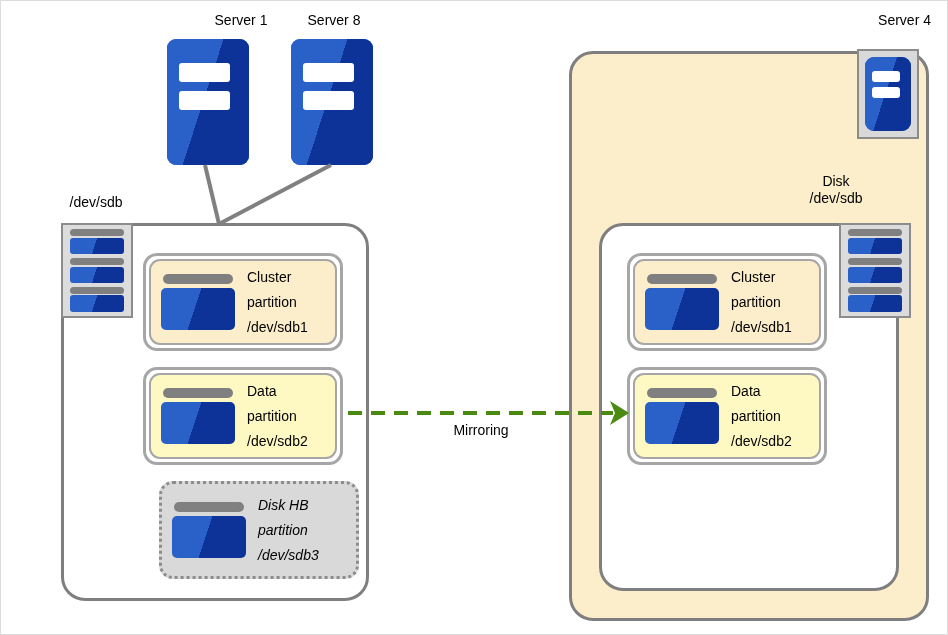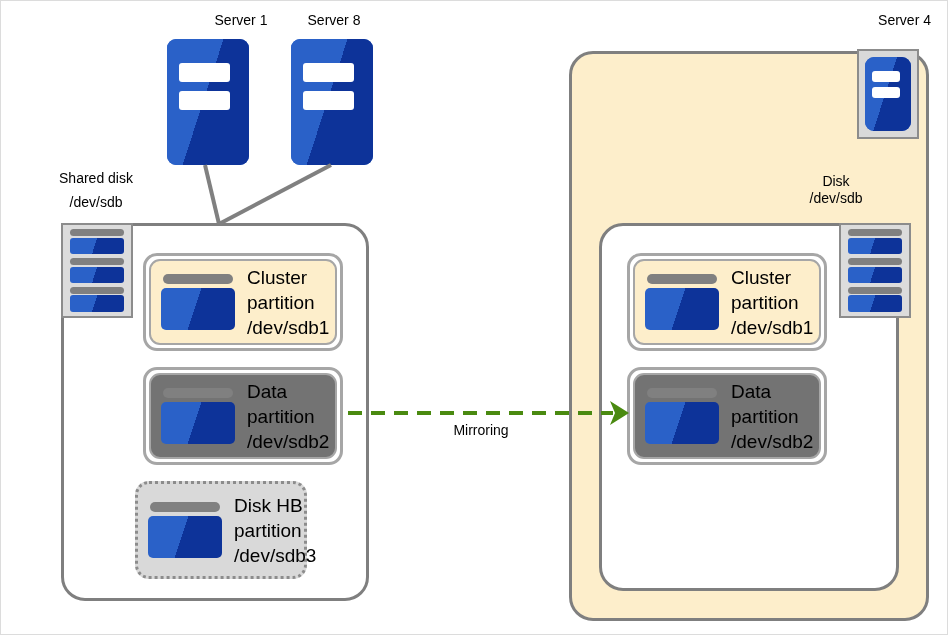--- a/index.html
+++ b/index.html
@@ -132,36 +132,36 @@
     height: 100%;
     box-sizing: border-box;
     border: 2px solid #a6a6a6;
     border-radius: 11px;
     display: flex;
     align-items: center;
     gap: 12px;
     padding: 0 10px;
   }
   .partition.cream > .inner { background: #fdeecb; }
-  .partition.blue  > .inner { background: #737373; }
+  .partition.blue  > .inner { background: #fef9c3; }
 
   .partition.dotted {
     border: 3px dotted #8c8c8c;
     border-radius: 14px;
     padding: 0;
     background: #d9d9d9;
   }
   .partition.dotted > .inner {
     border: none;
     background: transparent;
     border-radius: 11px;
   }
 
   .ptext {
-    font-size: 19px;
+    font-size: 14px;
     line-height: 25px;
     color: #000000;
     white-space: pre;
   }
 
   
   svg.overlay {
     position: absolute;
     left: 0;
     top: 0;
@@ -184,21 +184,20 @@
     <div class="bar b1"></div>
     <div class="bar b2"></div>
   </div>
 
   <div class="server-icon" style="left:290px; top:38px; width:82px; height:126px;">
     <div class="diag"></div>
     <div class="bar b1"></div>
     <div class="bar b2"></div>
   </div>
 
-  <div class="lbl" style="left:20px; top:166px; width:150px; text-align:center;">Shared disk</div>
   <div class="lbl" style="left:20px; top:190px; width:150px; text-align:center;">/dev/sdb</div>
 
   <div class="outer-box" style="left:60px; top:222px; width:308px; height:378px;"></div>
 
   <div class="disk-stack" style="left:60px; top:222px; width:72px; height:95px;">
     <div class="disk-unit">
       <div class="top"></div>
       <div class="body"></div>
     </div>
     <div class="disk-unit">
@@ -232,21 +231,21 @@
         <div class="body"></div>
       </div>
       <div>
         <div class="ptext">Data</div>
         <div class="ptext">partition</div>
         <div class="ptext">/dev/sdb2</div>
       </div>
     </div>
   </div>
 
-  <div class="partition dotted" style="left:134px; top:480px; width:172px; height:98px;">
+  <div class="partition dotted" style="left:158px; top:480px; width:200px; height:98px;font-style:italic;">
     <div class="inner">
       <div class="disk-glyph">
         <div class="top"></div>
         <div class="body"></div>
       </div>
       <div>
         <div class="ptext">Disk HB</div>
         <div class="ptext">partition</div>
         <div class="ptext">/dev/sdb3</div>
       </div>

